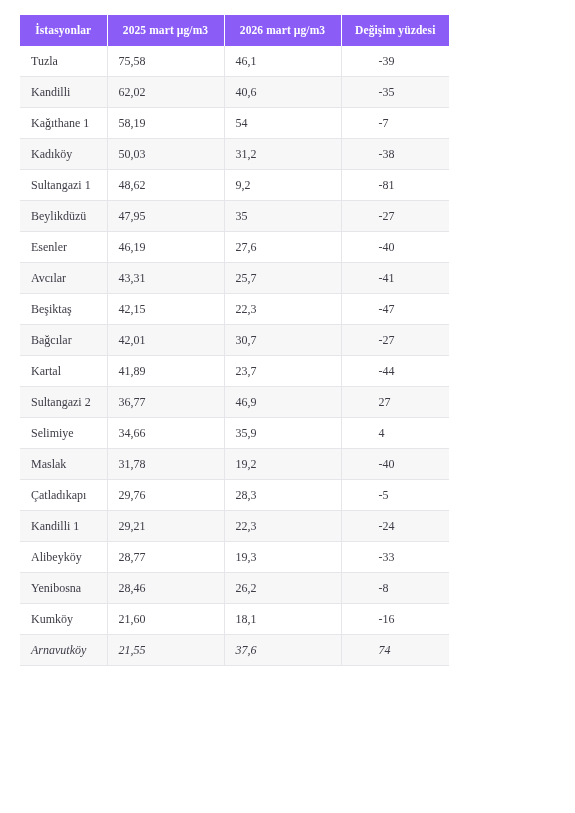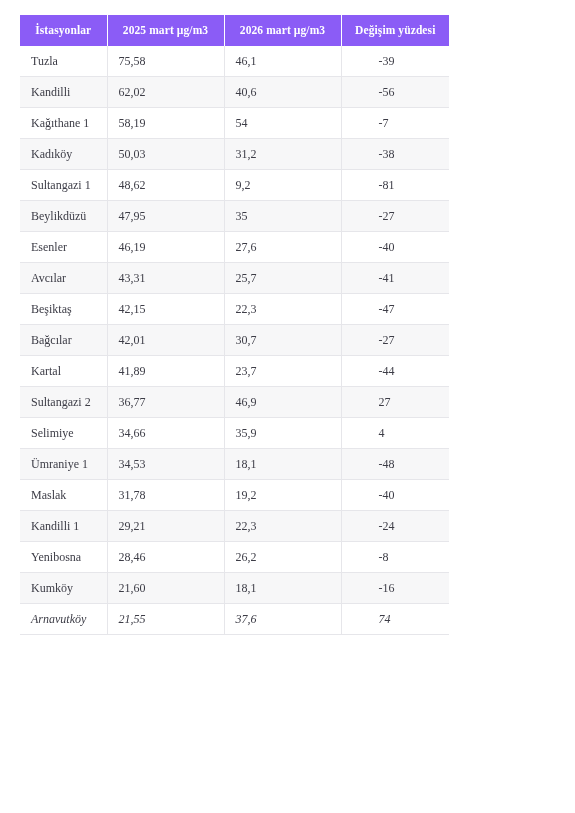--- a/index.html
+++ b/index.html
@@ -100,21 +100,21 @@
         <tr>
           <td>Tuzla</td>
           <td>75,58</td>
           <td>46,1</td>
           <td>-39</td>
         </tr>
         <tr>
           <td>Kandilli</td>
           <td>62,02</td>
           <td>40,6</td>
-          <td>-56</td>
+          <td>-35</td>
         </tr>
         <tr>
           <td>Kağıthane 1</td>
           <td>58,19</td>
           <td>54</td>
           <td>-7</td>
         </tr>
         <tr>
           <td>Kadıköy</td>
           <td>50,03</td>
@@ -169,38 +169,44 @@
           <td>46,9</td>
           <td>27</td>
         </tr>
         <tr>
           <td>Selimiye</td>
           <td>34,66</td>
           <td>35,9</td>
           <td>4</td>
         </tr>
         <tr>
-          <td>Ümraniye 1</td>
-          <td>34,53</td>
-          <td>18,1</td>
-          <td>-48</td>
-        </tr>
-        <tr>
           <td>Maslak</td>
           <td>31,78</td>
           <td>19,2</td>
           <td>-40</td>
         </tr>
         <tr>
+          <td>Çatladıkapı</td>
+          <td>29,76</td>
+          <td>28,3</td>
+          <td>-5</td>
+        </tr>
+        <tr>
           <td>Kandilli 1</td>
           <td>29,21</td>
           <td>22,3</td>
           <td>-24</td>
         </tr>
         <tr>
+          <td>Alibeyköy</td>
+          <td>28,77</td>
+          <td>19,3</td>
+          <td>-33</td>
+        </tr>
+        <tr>
           <td>Yenibosna</td>
           <td>28,46</td>
           <td>26,2</td>
           <td>-8</td>
         </tr>
         <tr>
           <td>Kumköy</td>
           <td>21,60</td>
           <td>18,1</td>
           <td>-16</td>

